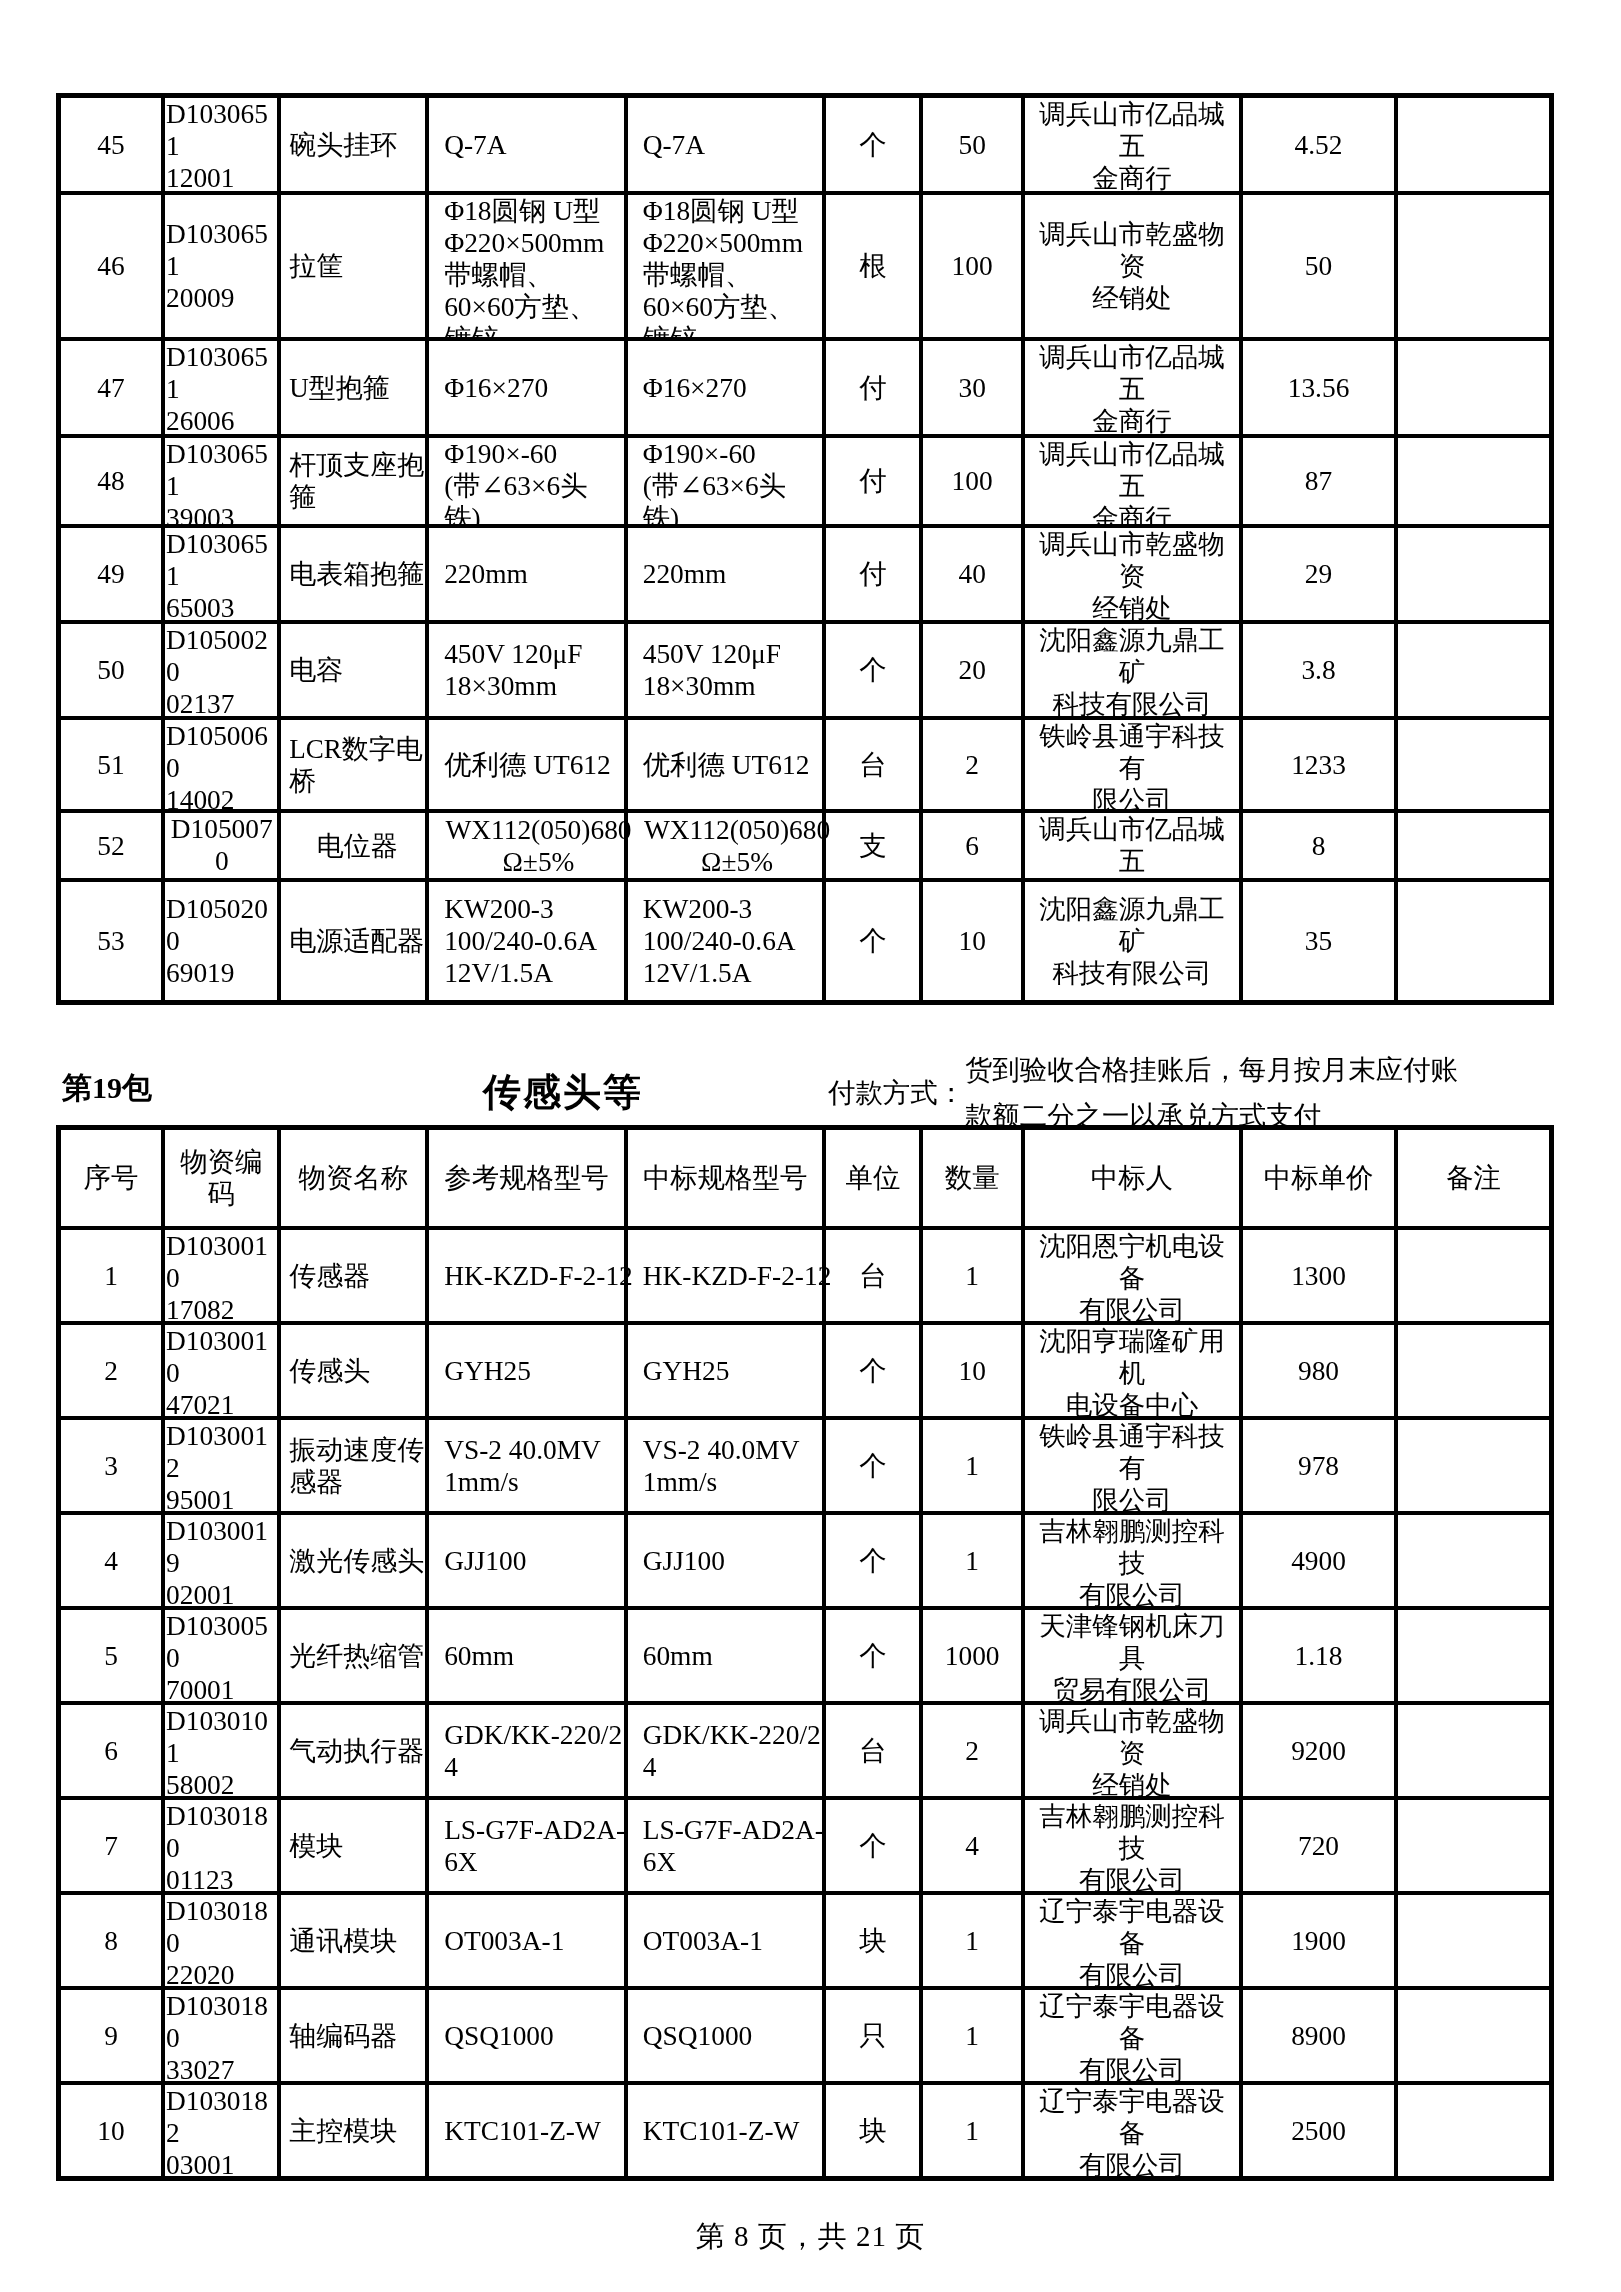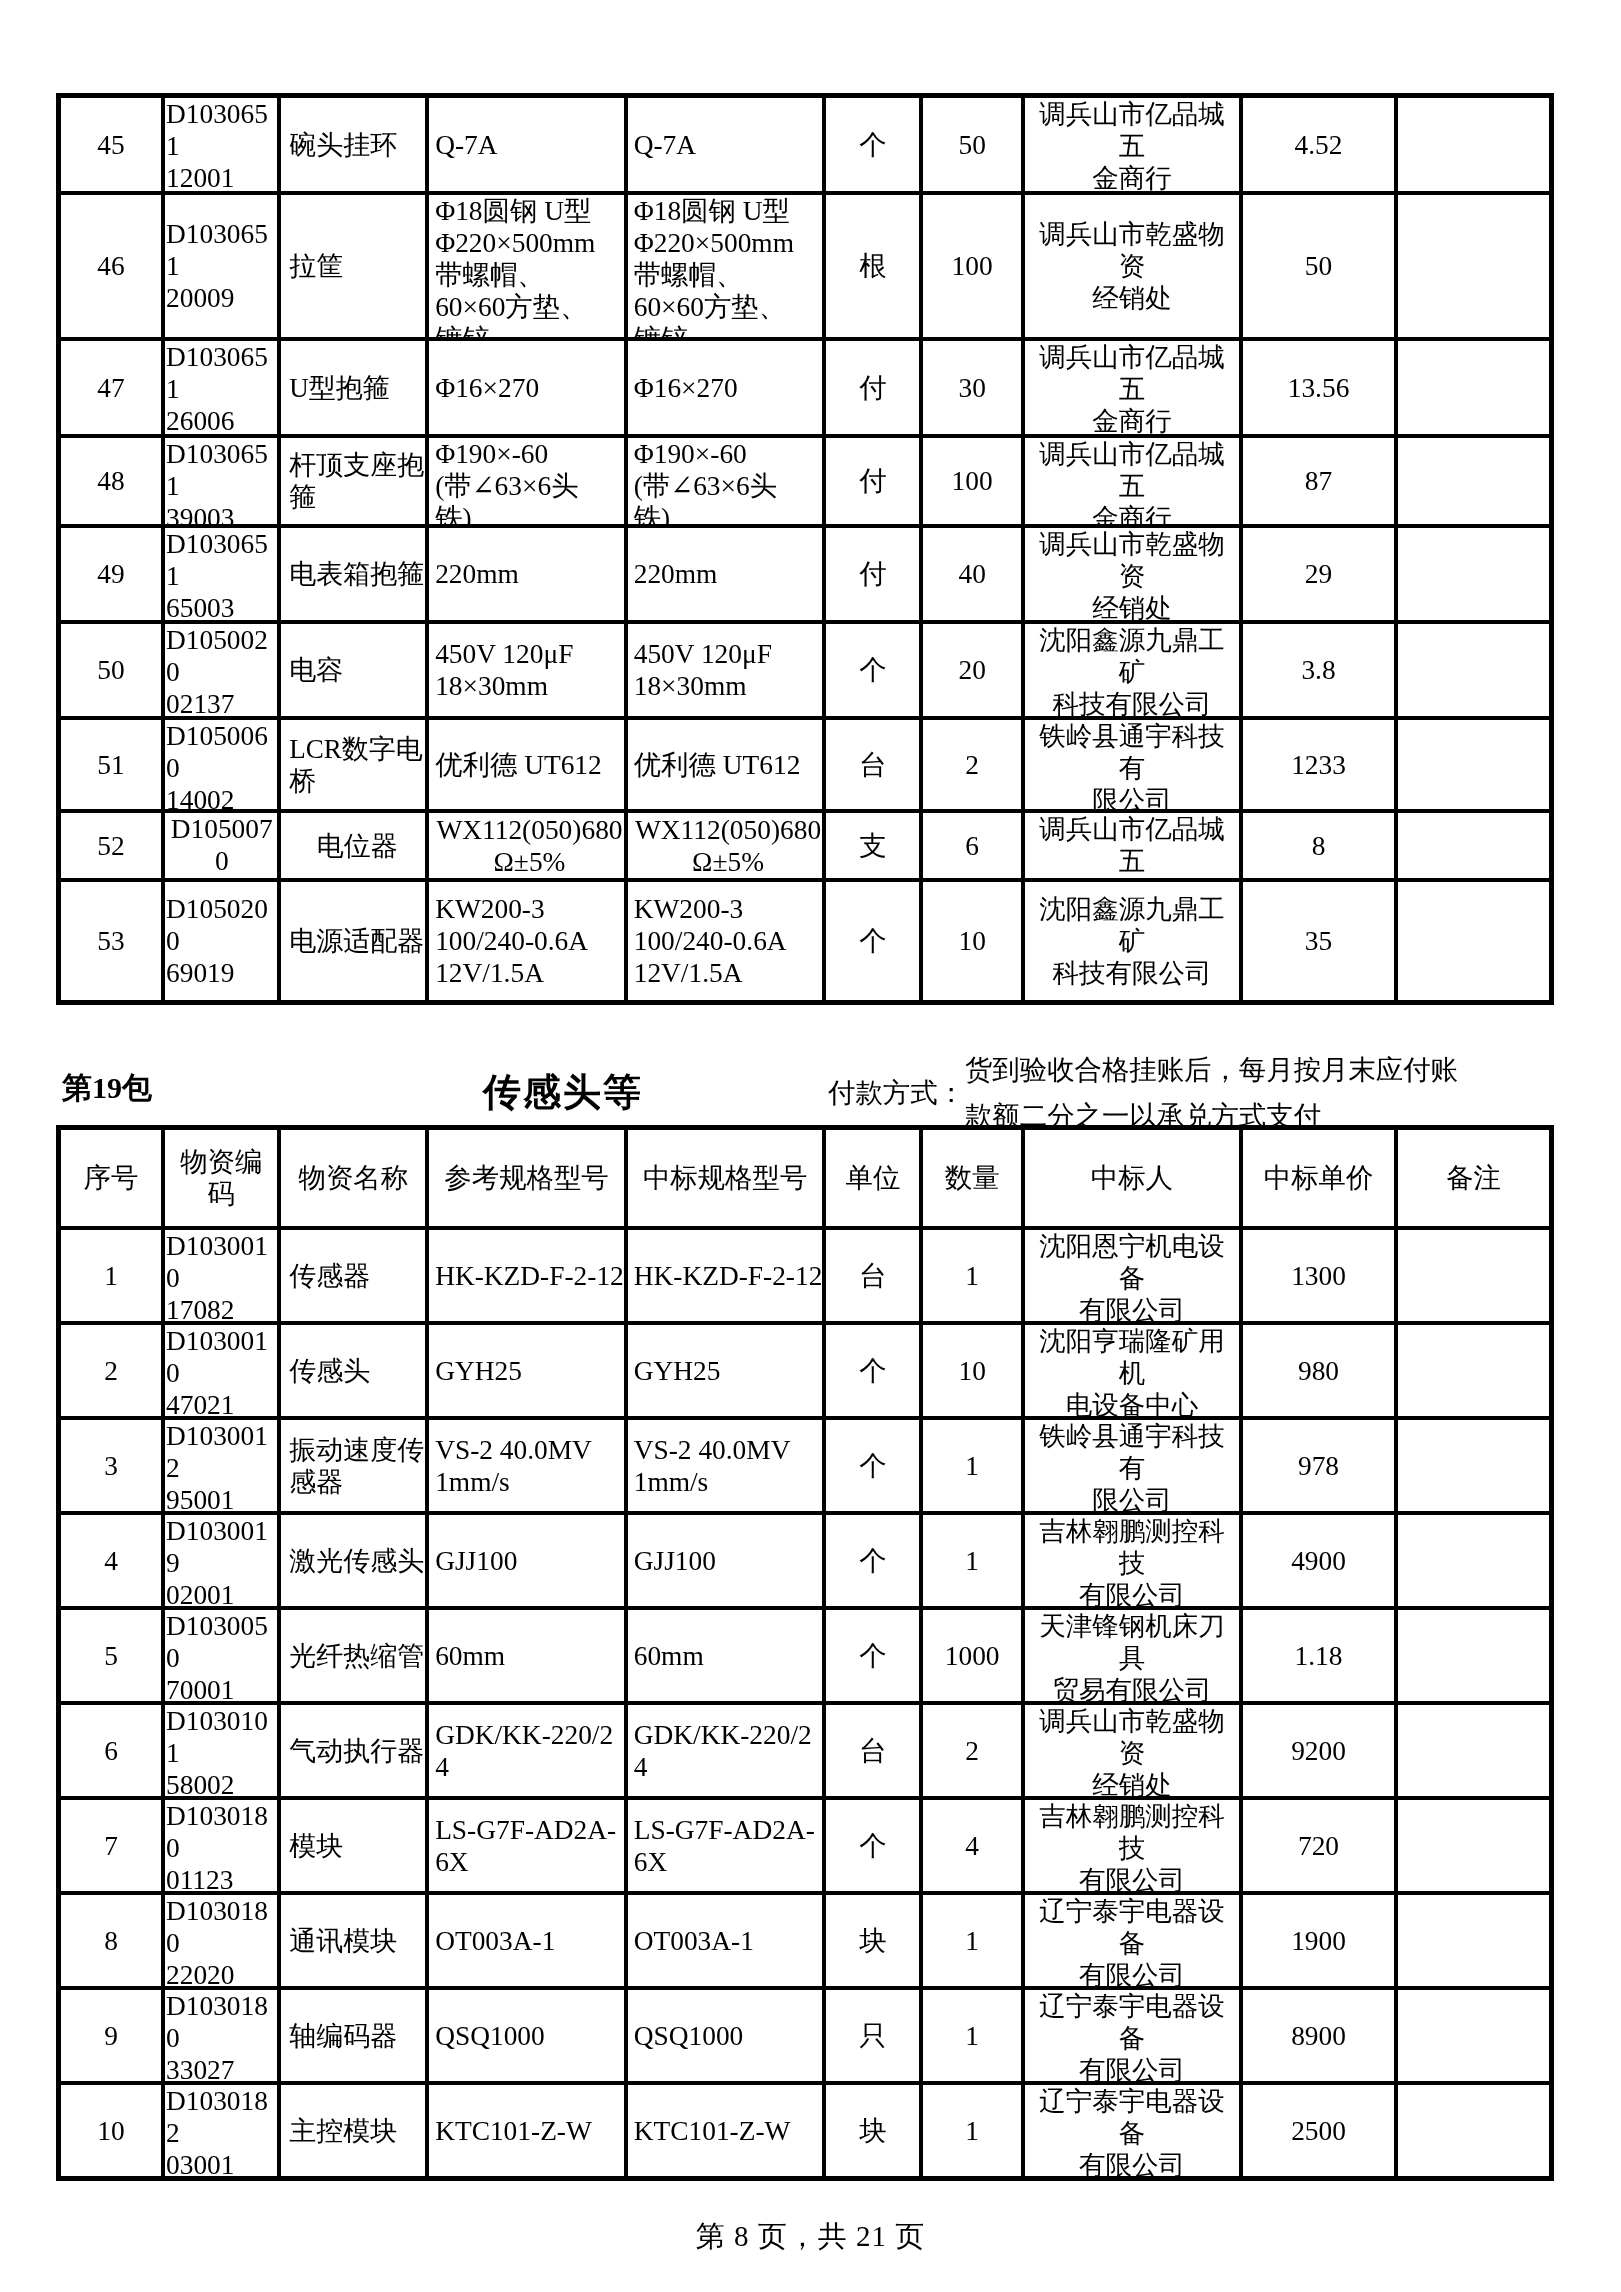--- a/index.html
+++ b/index.html
@@ -19,21 +19,21 @@
   }
   .cell{
     overflow:hidden;display:flex;flex-direction:column;
     justify-content:center;justify-content:safe center;
     line-height:32px;box-sizing:border-box;width:100%;
   }
   
   .c-seq .cell,.c-unit .cell,.c-qty .cell,.c-price .cell{text-align:center;white-space:nowrap;}
   .c-code .cell{text-align:left;padding-left:1px;white-space:pre-line;word-break:break-all;}
   .c-name .cell{text-align:left;padding-left:7.8px;word-break:break-all;font-size:27px;}
-  .c-ref .cell,.c-win .cell{text-align:left;padding-left:5.9px;white-space:pre-line;word-break:break-all;}
+  .c-ref .cell,.c-win .cell{text-align:left;padding-left:5.9px;white-space:pre-line;word-break:break-all;margin-left:9px;}
   .c-winner .cell{text-align:center;white-space:pre-line;font-size:26.5px;padding:0 2px;}
   .c-note .cell{text-align:center;}
   
   th .cell{text-align:center;white-space:pre-line;font-size:27.4px;}
   
   #table1{top:93px;}
   #table1 tr:nth-child(1) .cell{height:93px;}
   #table1 tr:nth-child(2) .cell{height:142px;}
   #table1 tr:nth-child(3) .cell{height:93px;}
   #table1 tr:nth-child(4) .cell{height:86px;}

